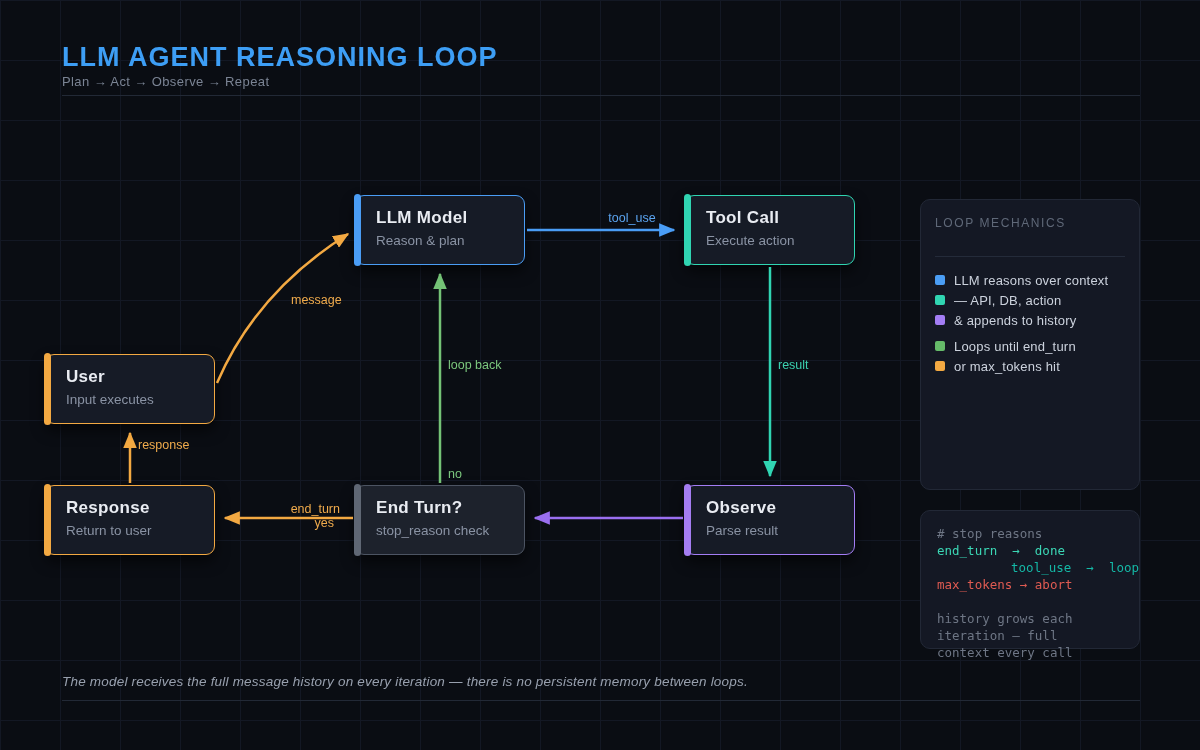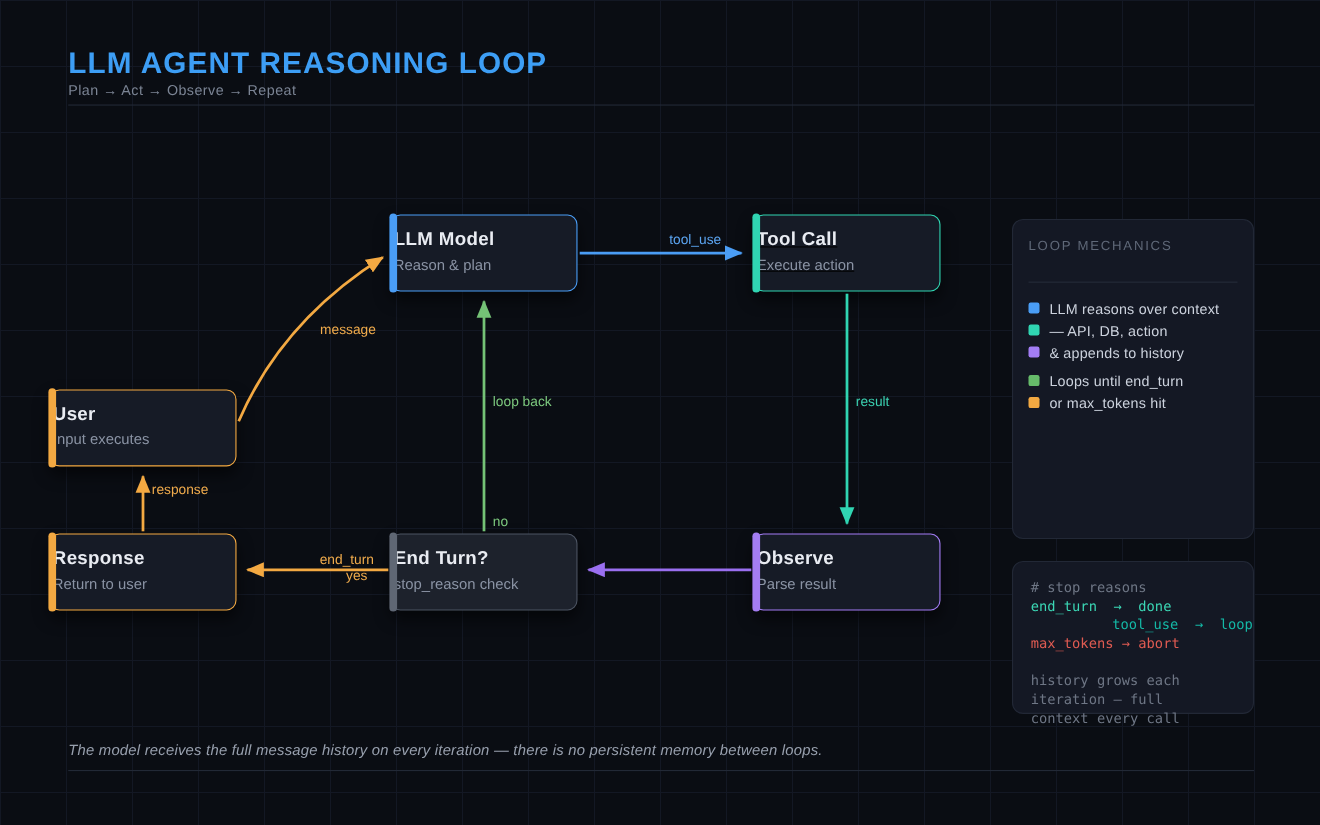--- a/index.html
+++ b/index.html
@@ -21,28 +21,28 @@
   .page-subtitle {
     position:absolute; left:62px; top:74px;
     font-size:13px; color:#7b8494; letter-spacing:0.4px;
   }
   .header-line { position:absolute; left:62px; right:60px; top:95px; height:1px; background:#222936; }
   
   .node {
     position:absolute; width:170px; height:70px;
     background:#161b26; border-radius:9px;
     box-shadow:0 7px 14px rgba(0,0,0,0.55);
-    padding:12px 0 0 2px;
+    padding:12px 0 0 20px;
   }
   .node .bar { position:absolute; left:-2px; top:-2px; bottom:-2px; width:7px; border-radius:5px; }
   .node .node-title { font-size:17px; font-weight:bold; color:#e9ecf2; letter-spacing:0.3px; }
   .node .node-subtitle { font-size:13.5px; color:#8a93a4; margin-top:5px; }
   .node-blue   { border:1.5px solid #4a9df5; }
   .node-blue .bar   { background:#4a9df5; }
-  .node-teal   { border:1.5px solid #30d5b2;text-decoration:underline; }
+  .node-teal   { border:1.5px solid #30d5b2; }
   .node-teal .bar   { background:#30d5b2; }
   .node-orange { border:1.5px solid #f3a942; }
   .node-orange .bar { background:#f3a942; }
   .node-gray   { border:1.5px solid #4c5462; background:#1d222c; }
   .node-gray .bar   { background:#5f6774; }
   .node-purple { border:1.5px solid #a37df5; }
   .node-purple .bar { background:#a47df2; }
   
   #edges { position:absolute; left:0; top:0; pointer-events:none; }
   .st-blue   { stroke:#4a9df5; stroke-width:2.5; fill:none; }

